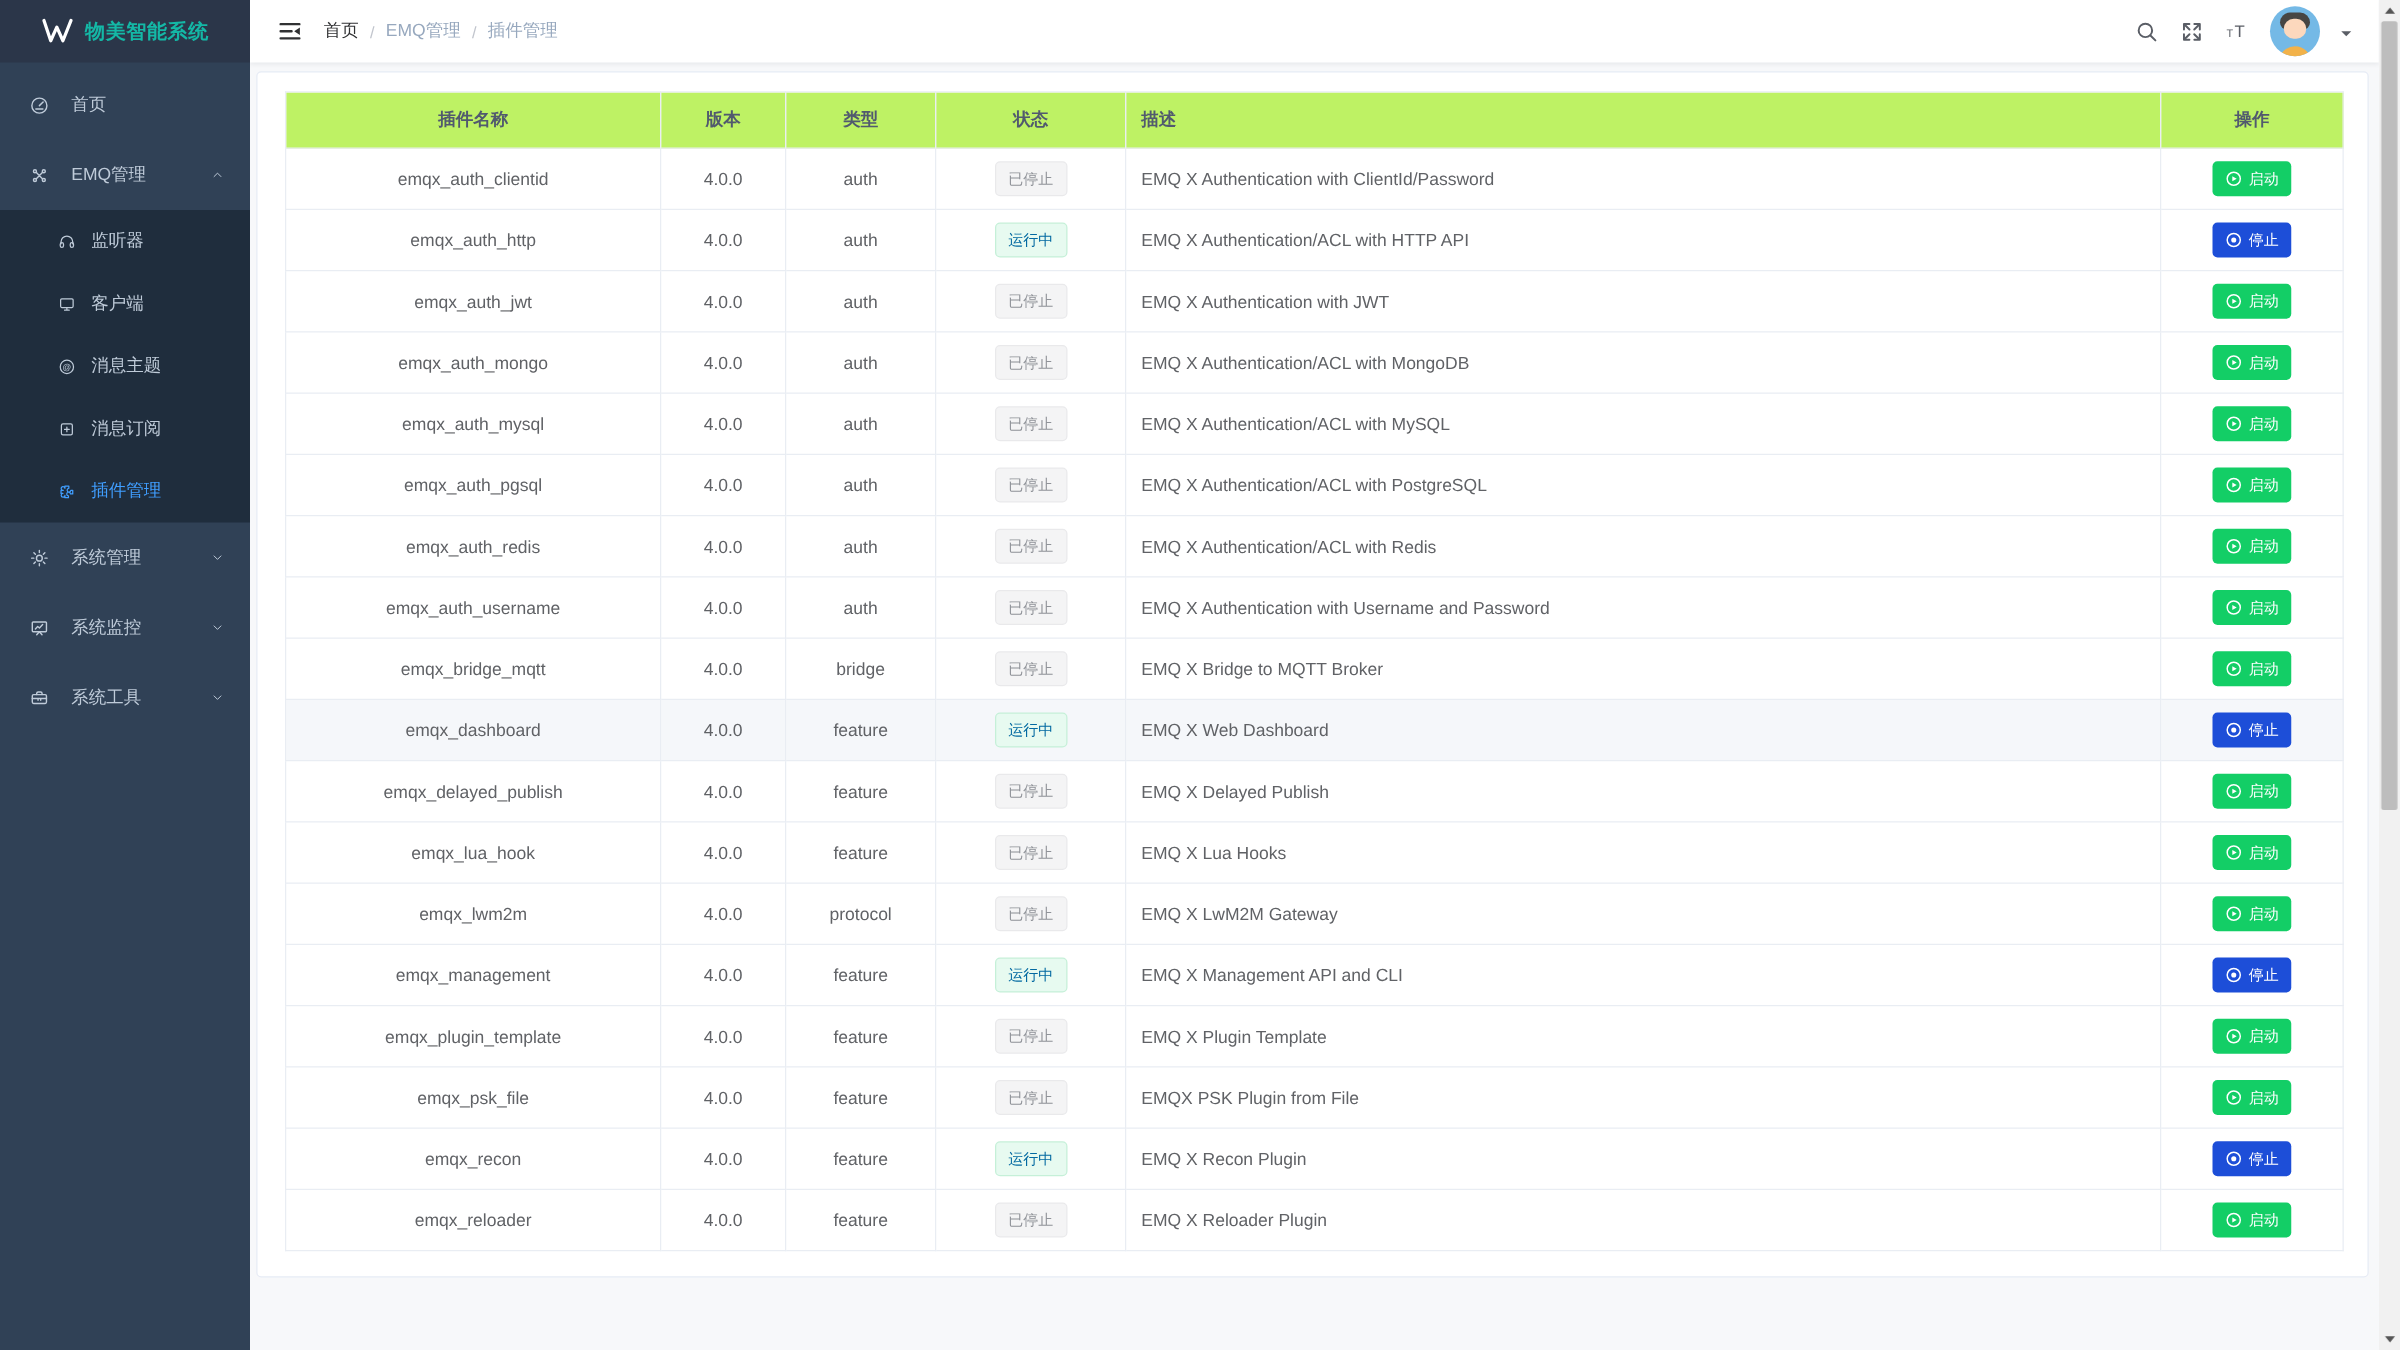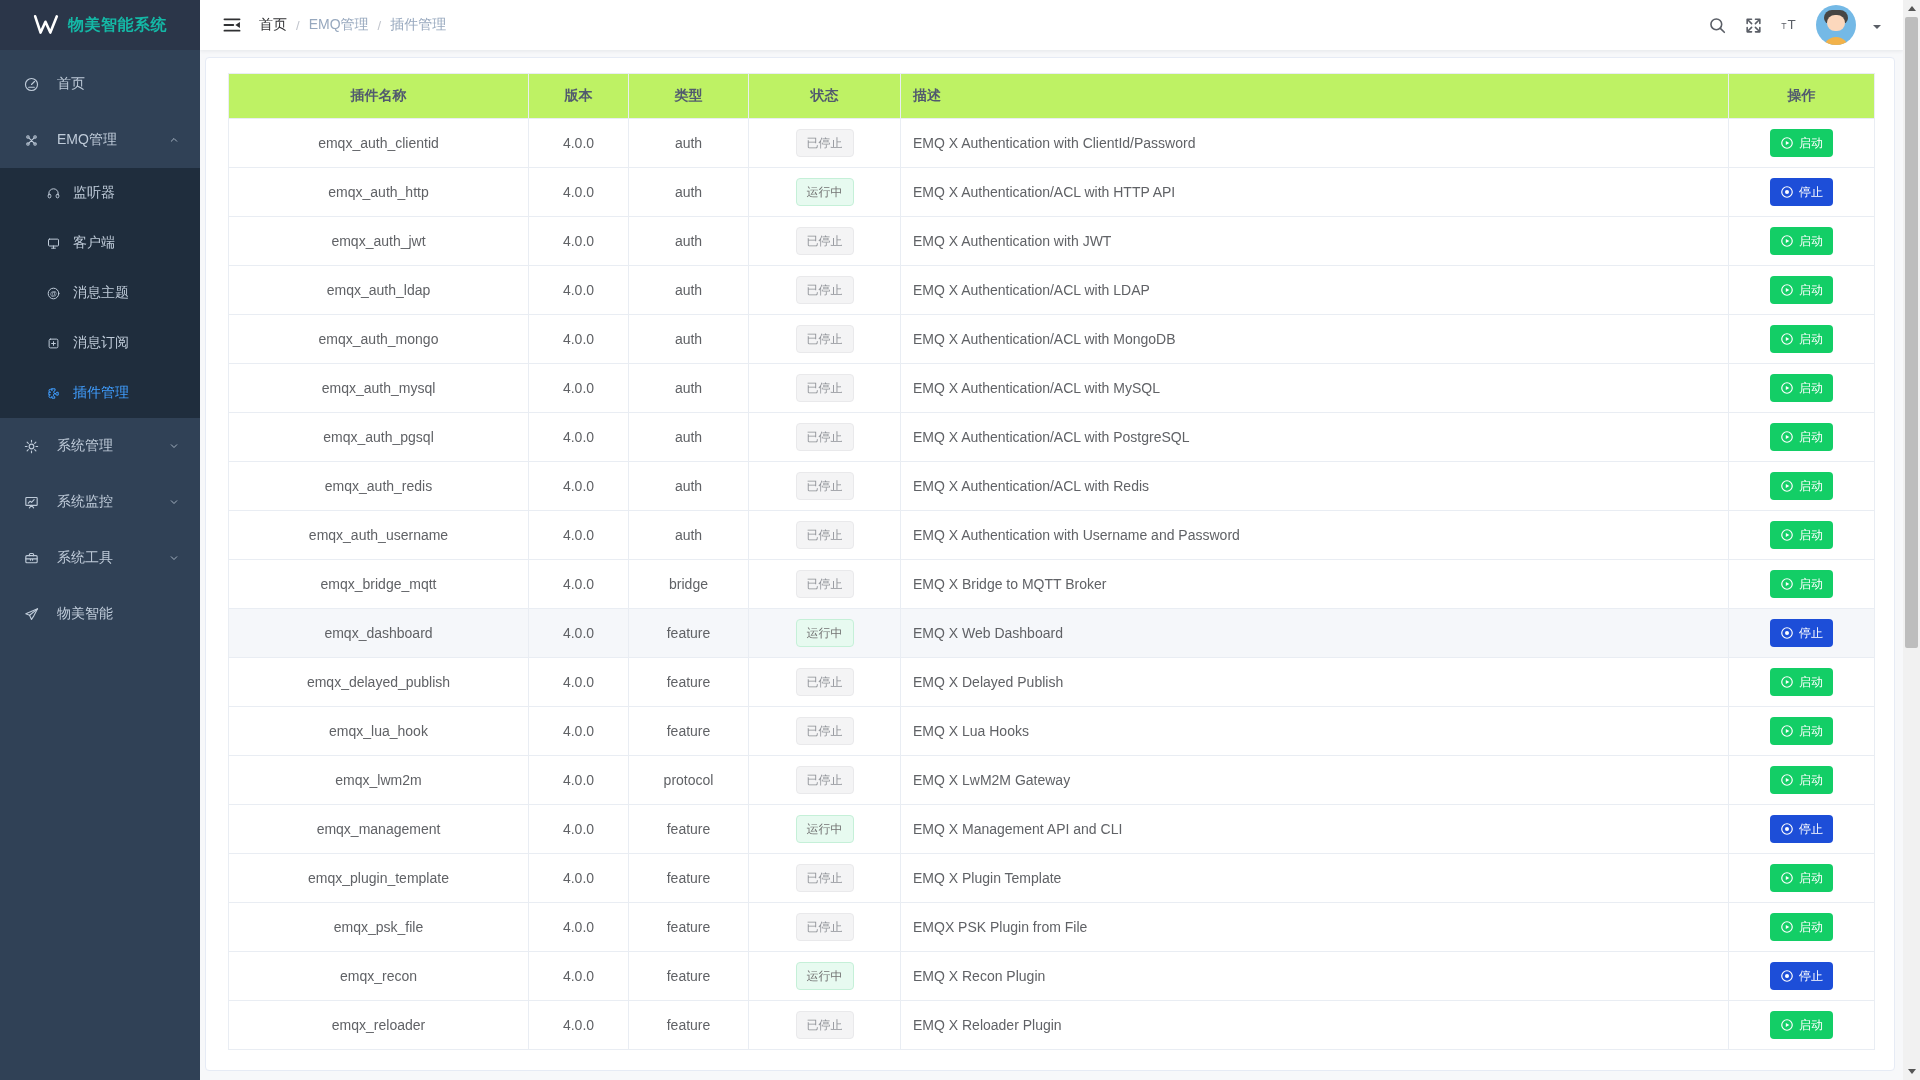--- a/index.html
+++ b/index.html
@@ -59,21 +59,21 @@
   th { background:#bef264; color:#515a6e; font-weight:bold; height:45px; }
   td { color:#606266; height:49px; background:#fff; }
   th.col-desc, td.col-desc { text-align:left; padding-left:12px; }
   tr.highlight td { background:#f5f7fa; }
   .col-name { width:300px; } .col-ver { width:100px; } .col-type { width:120px;margin-left:48px; }
   .col-status { width:152px; } .col-desc { width:828px; } .col-act { width:146px; }
 
   .badge { display:inline-block; min-width:56px; padding:0 10px; height:28px;
            line-height:26px; font-size:12px; border-radius:4px; border:1px solid; }
   .badge.stopped { background:#f4f4f5; border-color:#e9e9eb; color:#909399; }
-  .badge.running { background:#e7faf0; border-color:#c5f0d8; color:#737373; }
+  .badge.running { background:#e7faf0; border-color:#c5f0d8; color:#0369a1; }
 
   .btn { display:inline-flex; align-items:center; gap:5px; height:28px; padding:0 10px;
          border:none; border-radius:4px; color:#fff; font-size:12px; cursor:pointer;
          font-family:inherit; }
   .btn svg { width:14px; height:14px; }
   .btn.start { background:#13ce66; }
   .btn.stop  { background:#1d4ed8; }
 
   
   .scrollbar { position:fixed; right:0; top:0; width:17px; height:1080px;
@@ -209,29 +209,20 @@
             <path d="M9 8V6.6A1.6 1.6 0 0 1 10.6 5h2.8A1.6 1.6 0 0 1 15 6.6V8M4 12.5h16M10.5 12.5v2M13.5 12.5v2"></path>
           </svg>
         </span>
         <span>系统工具</span>
         <span class="chev down">
           <svg viewBox="0 0 24 24" fill="none" stroke="currentColor" stroke-width="1.6" stroke-linecap="round" stroke-linejoin="round">
             <path d="M6.5 9.5L12 15l5.5-5.5"></path>
           </svg>
         </span>
       </div>
-      <div class="menu-item">
-        <span class="icon">
-          <svg viewBox="0 0 24 24" fill="none" stroke="currentColor" stroke-width="1.6" stroke-linecap="round" stroke-linejoin="round">
-            <path d="M20.5 4L4 11l5.3 2.1L12 19l2.8-4.3L20.5 4z"></path>
-            <path d="M9.3 13.1L20.5 4"></path>
-          </svg>
-        </span>
-        <span>物美智能</span>
-      </div>
     </nav>
 </div>
 
 <div class="main">
   <div class="topbar">
     <span class="hamburger">
         <svg viewBox="0 0 24 24" fill="none" stroke="#303133" stroke-width="2.3" stroke-linecap="round">
           <path d="M3 5.2h18M3 12h10.5M3 18.8h18"></path>
           <path d="M21.5 8.3L16 12l5.5 3.7z" fill="#303133" stroke="none"></path>
         </svg>
@@ -326,36 +317,20 @@
                 <span style="display: flex;">
                   <svg viewBox="0 0 24 24" fill="none" stroke="#fff" stroke-width="2">
                     <circle cx="12" cy="12" r="9"></circle>
                     <path d="M10 8.5l6 3.5-6 3.5z" fill="#fff" stroke="none"></path>
                   </svg>
                 </span>
                 <span>启动</span>
               </button></td>
           </tr>
           <tr>
-            <td class="col-name">emqx_auth_ldap</td>
-            <td class="col-ver">4.0.0</td>
-            <td class="col-type">auth</td>
-            <td class="col-status"><span class="badge stopped">已停止</span></td>
-            <td class="col-desc">EMQ X Authentication/ACL with LDAP</td>
-            <td class="col-act"><button class="btn start">
-                <span style="display: flex;">
-                  <svg viewBox="0 0 24 24" fill="none" stroke="#fff" stroke-width="2">
-                    <circle cx="12" cy="12" r="9"></circle>
-                    <path d="M10 8.5l6 3.5-6 3.5z" fill="#fff" stroke="none"></path>
-                  </svg>
-                </span>
-                <span>启动</span>
-              </button></td>
-          </tr>
-          <tr>
             <td class="col-name">emqx_auth_mongo</td>
             <td class="col-ver">4.0.0</td>
             <td class="col-type">auth</td>
             <td class="col-status"><span class="badge stopped">已停止</span></td>
             <td class="col-desc">EMQ X Authentication/ACL with MongoDB</td>
             <td class="col-act"><button class="btn start">
                 <span style="display: flex;">
                   <svg viewBox="0 0 24 24" fill="none" stroke="#fff" stroke-width="2">
                     <circle cx="12" cy="12" r="9"></circle>
                     <path d="M10 8.5l6 3.5-6 3.5z" fill="#fff" stroke="none"></path>

